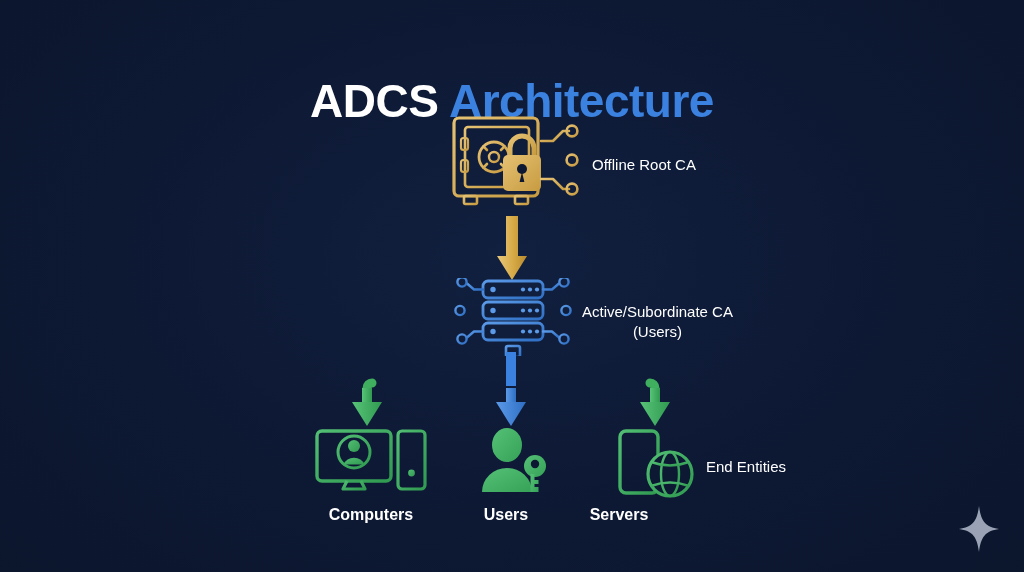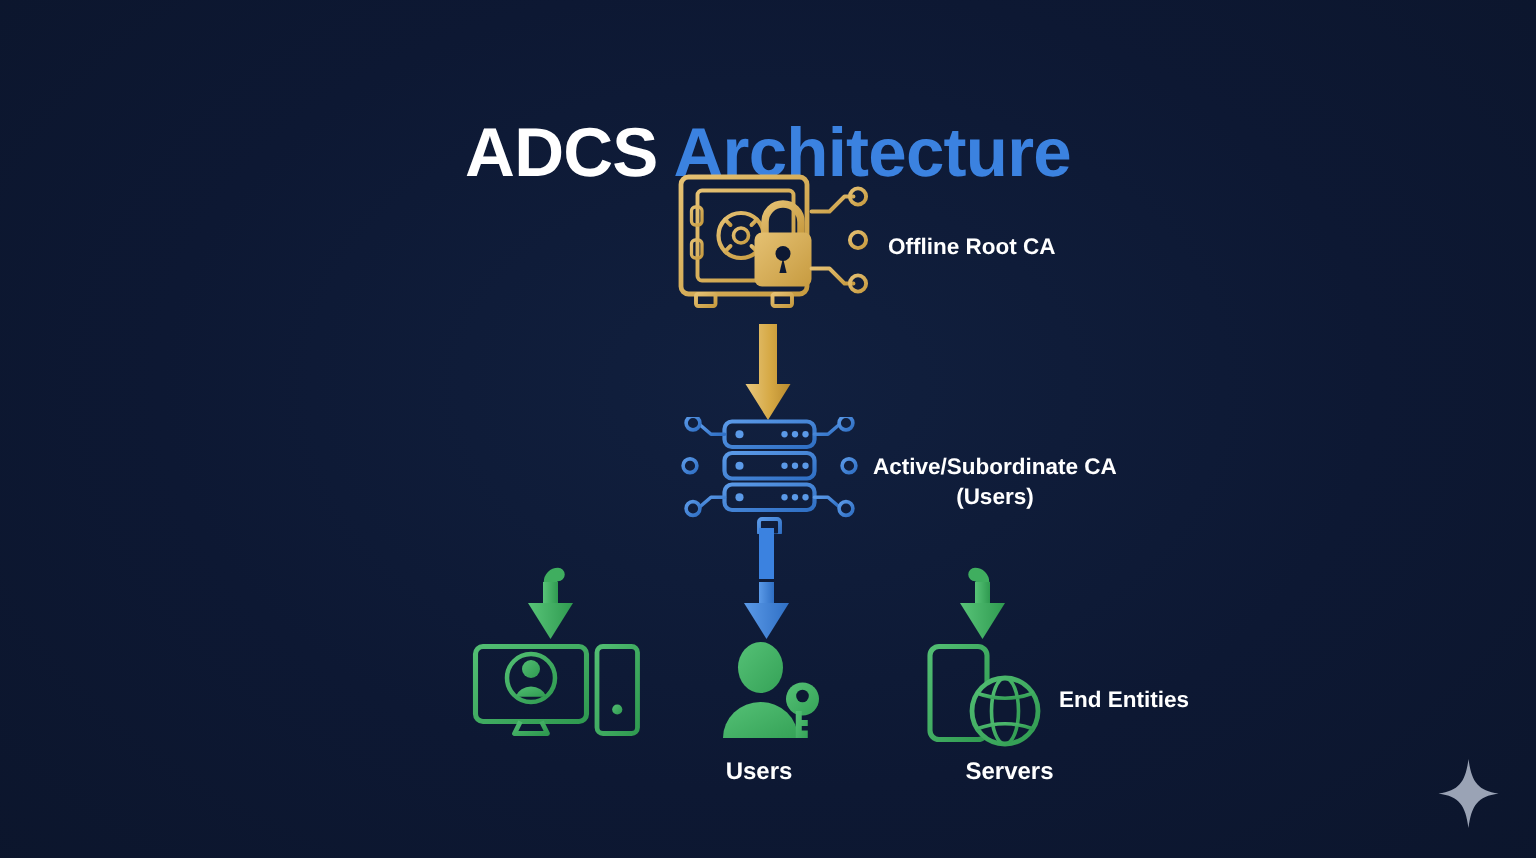--- a/index.html
+++ b/index.html
@@ -47,21 +47,21 @@
 
   
   .node {
     position: absolute;
   }
 
   .node-label {
     position: absolute;
     color: #ffffff;
     font-size: 15px;
-    font-weight: bold;
+    font-weight: normal;
     line-height: 1.35;
     white-space: nowrap;
   }
 
   
   #root-ca-node {
     left: 448px;
     top: 112px;
     width: 136px;
     height: 100px;
@@ -124,21 +124,21 @@
     position: absolute;
     top: 506px;
     color: #ffffff;
     font-size: 16px;
     font-weight: bold;
     text-align: center;
     white-space: nowrap;
   }
   #computers-caption { left: 300px; width: 142px; }
   #users-caption     { left: 444px; width: 124px; }
-  #servers-caption   { left: 612px; width: 122px; }
+  #servers-caption   { left: 558px; width: 122px; }
 
   #end-entities-label {
     left: 706px;
     top: 457px;
     text-align: center;
   }
 
   
   #sparkle {
     position: absolute;
@@ -338,20 +338,21 @@
       <circle cx="40" cy="24" r="16" fill="none" stroke="url(#greenGrad)" stroke-width="3"></circle>
       <circle cx="40" cy="18" r="6" fill="url(#greenGrad)"></circle>
       <path d="M29.5 36.5 a11.5 11.5 0 0 1 21 0 z" fill="url(#greenGrad)"></path>
 
       <rect x="84" y="3" width="27" height="58" rx="4" ry="4" fill="none" stroke="url(#greenGrad)" stroke-width="3.2"></rect>
       <line x1="90" y1="13" x2="105" y2="13" stroke="url(#greenGrad)" stroke-width="2.8" stroke-linecap="round"></line>
       <line x1="90" y1="20" x2="105" y2="20" stroke="url(#greenGrad)" stroke-width="2.8" stroke-linecap="round"></line>
       <circle cx="97.5" cy="45" r="3.4" fill="url(#greenGrad)"></circle>
     </svg>
   </div>
+  <div class="entity-caption" id="computers-caption">Computers</div>
 
   <div class="node" id="users-node">
     <svg width="72" height="66" viewBox="0 0 72 66">
       <defs>
         <linearGradient id="greenSolid" x1="0" y1="0" x2="1" y2="1">
           <stop offset="0%" stop-color="#55c176"></stop>
           <stop offset="100%" stop-color="#35a257"></stop>
         </linearGradient>
       </defs>
 

